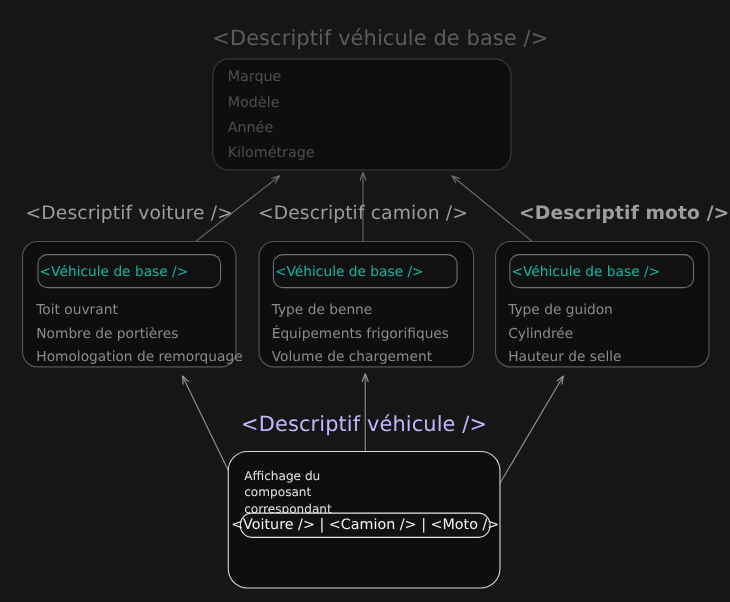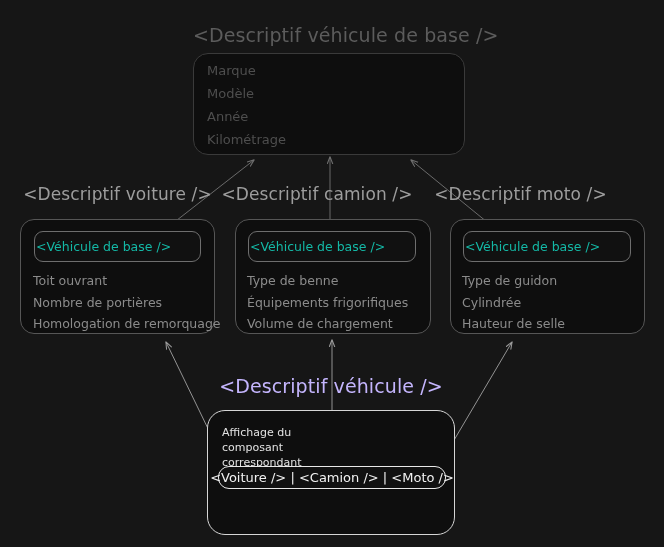--- a/index.html
+++ b/index.html
@@ -117,26 +117,26 @@
     font-size: 12.5px;
     color: #8b8b8b;
     margin-bottom: 9px;
   }
 
   #node-voiture .node-title { left: 20px; width: 195px; }
   #node-voiture .node-box   { left: 20px; width: 195px; }
   #node-voiture .inner-box  { left: 34px; top: 231px; width: 167px; }
   #node-voiture .attr-list  { left: 33px; top: 275px; }
 
-  #node-camion .node-title { left: 219px; width: 196px; }
+  #node-camion .node-title { left: 232px; width: 196px; }
   #node-camion .node-box   { left: 235px; width: 196px; }
   #node-camion .inner-box  { left: 248px; top: 231px; width: 168px; }
   #node-camion .attr-list  { left: 247px; top: 275px; }
 
-  #node-moto .node-title { left: 423px; width: 195px; }
+  #node-moto .node-title { left: 470px; width: 195px; font-weight: bold; }
   #node-moto .node-box   { left: 450px; width: 195px; }
   #node-moto .inner-box  { left: 463px; top: 231px; width: 168px; }
   #node-moto .attr-list  { left: 462px; top: 275px; }
 
   
   #node-vehicule .node-title {
     left: 207px; top: 375px; width: 248px;
     text-align: center;
     font-size: 19px;
     color: #c4b5fd;

